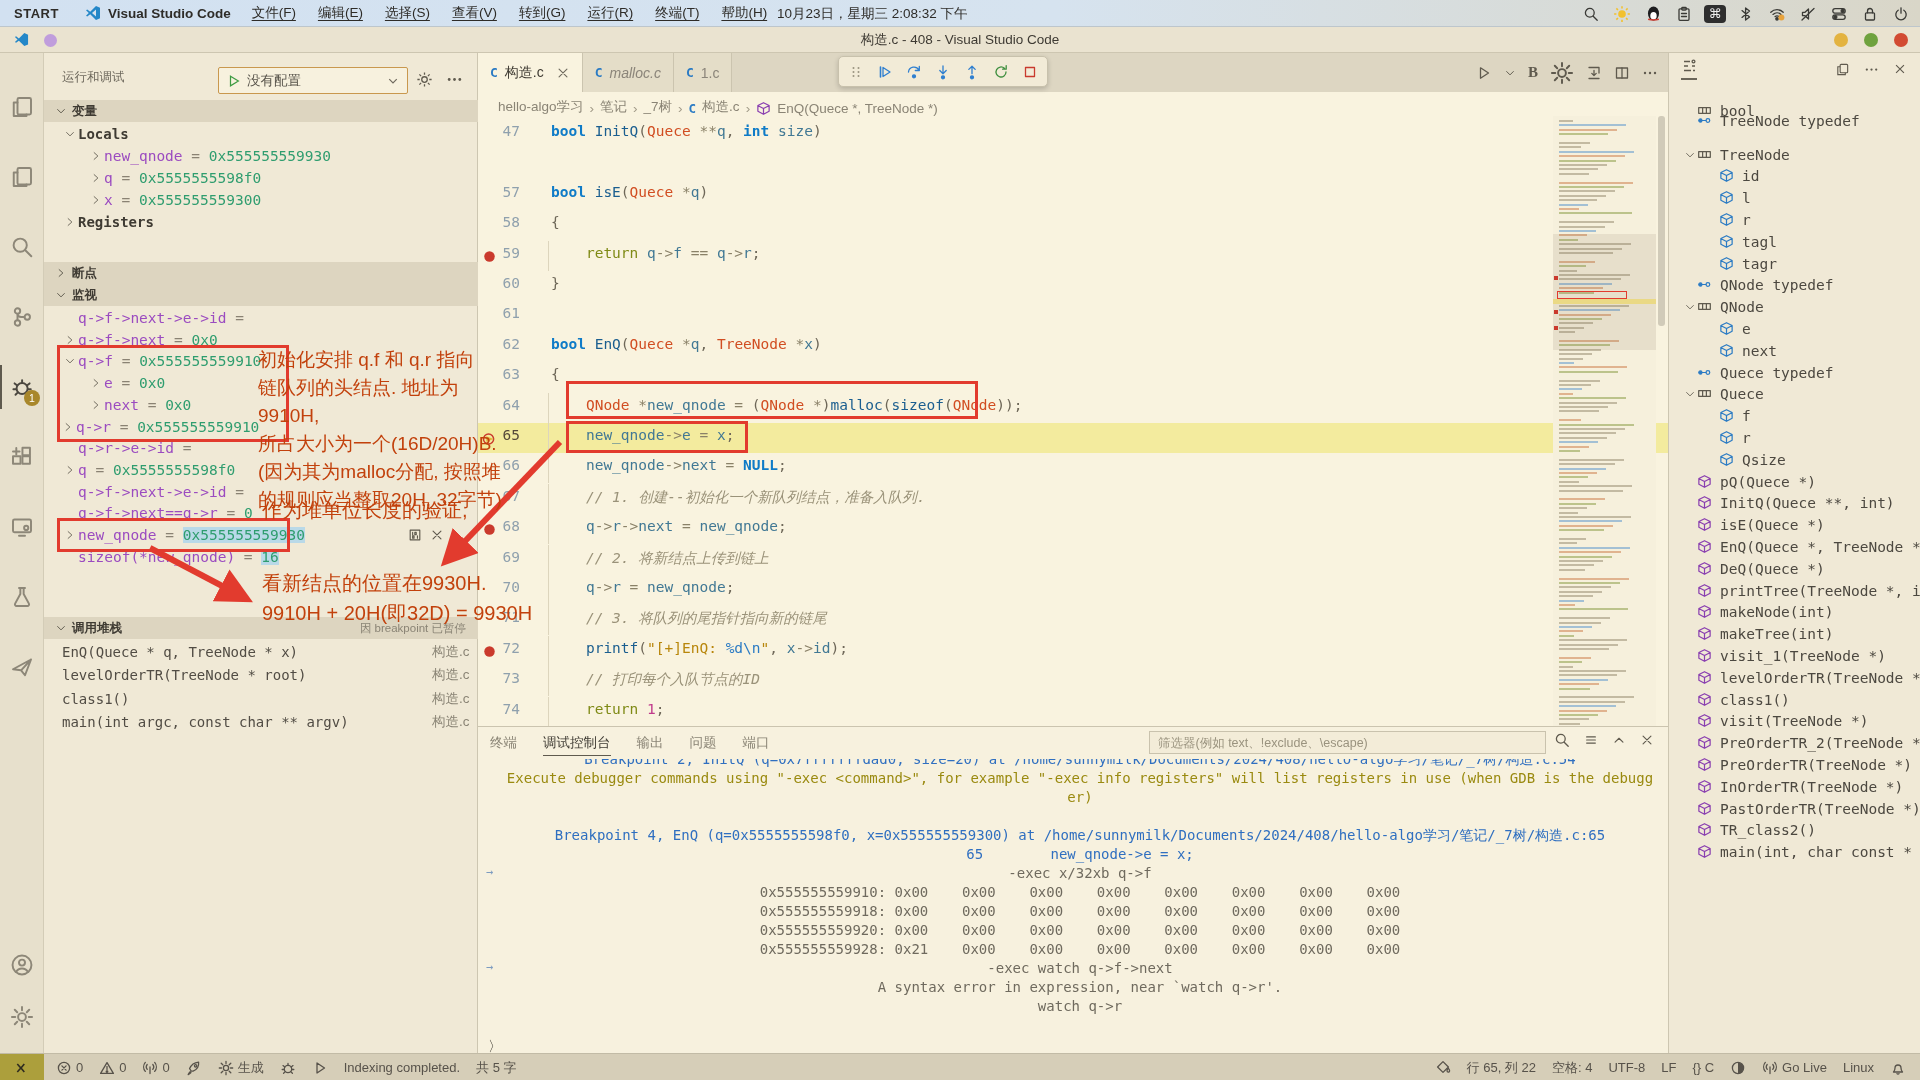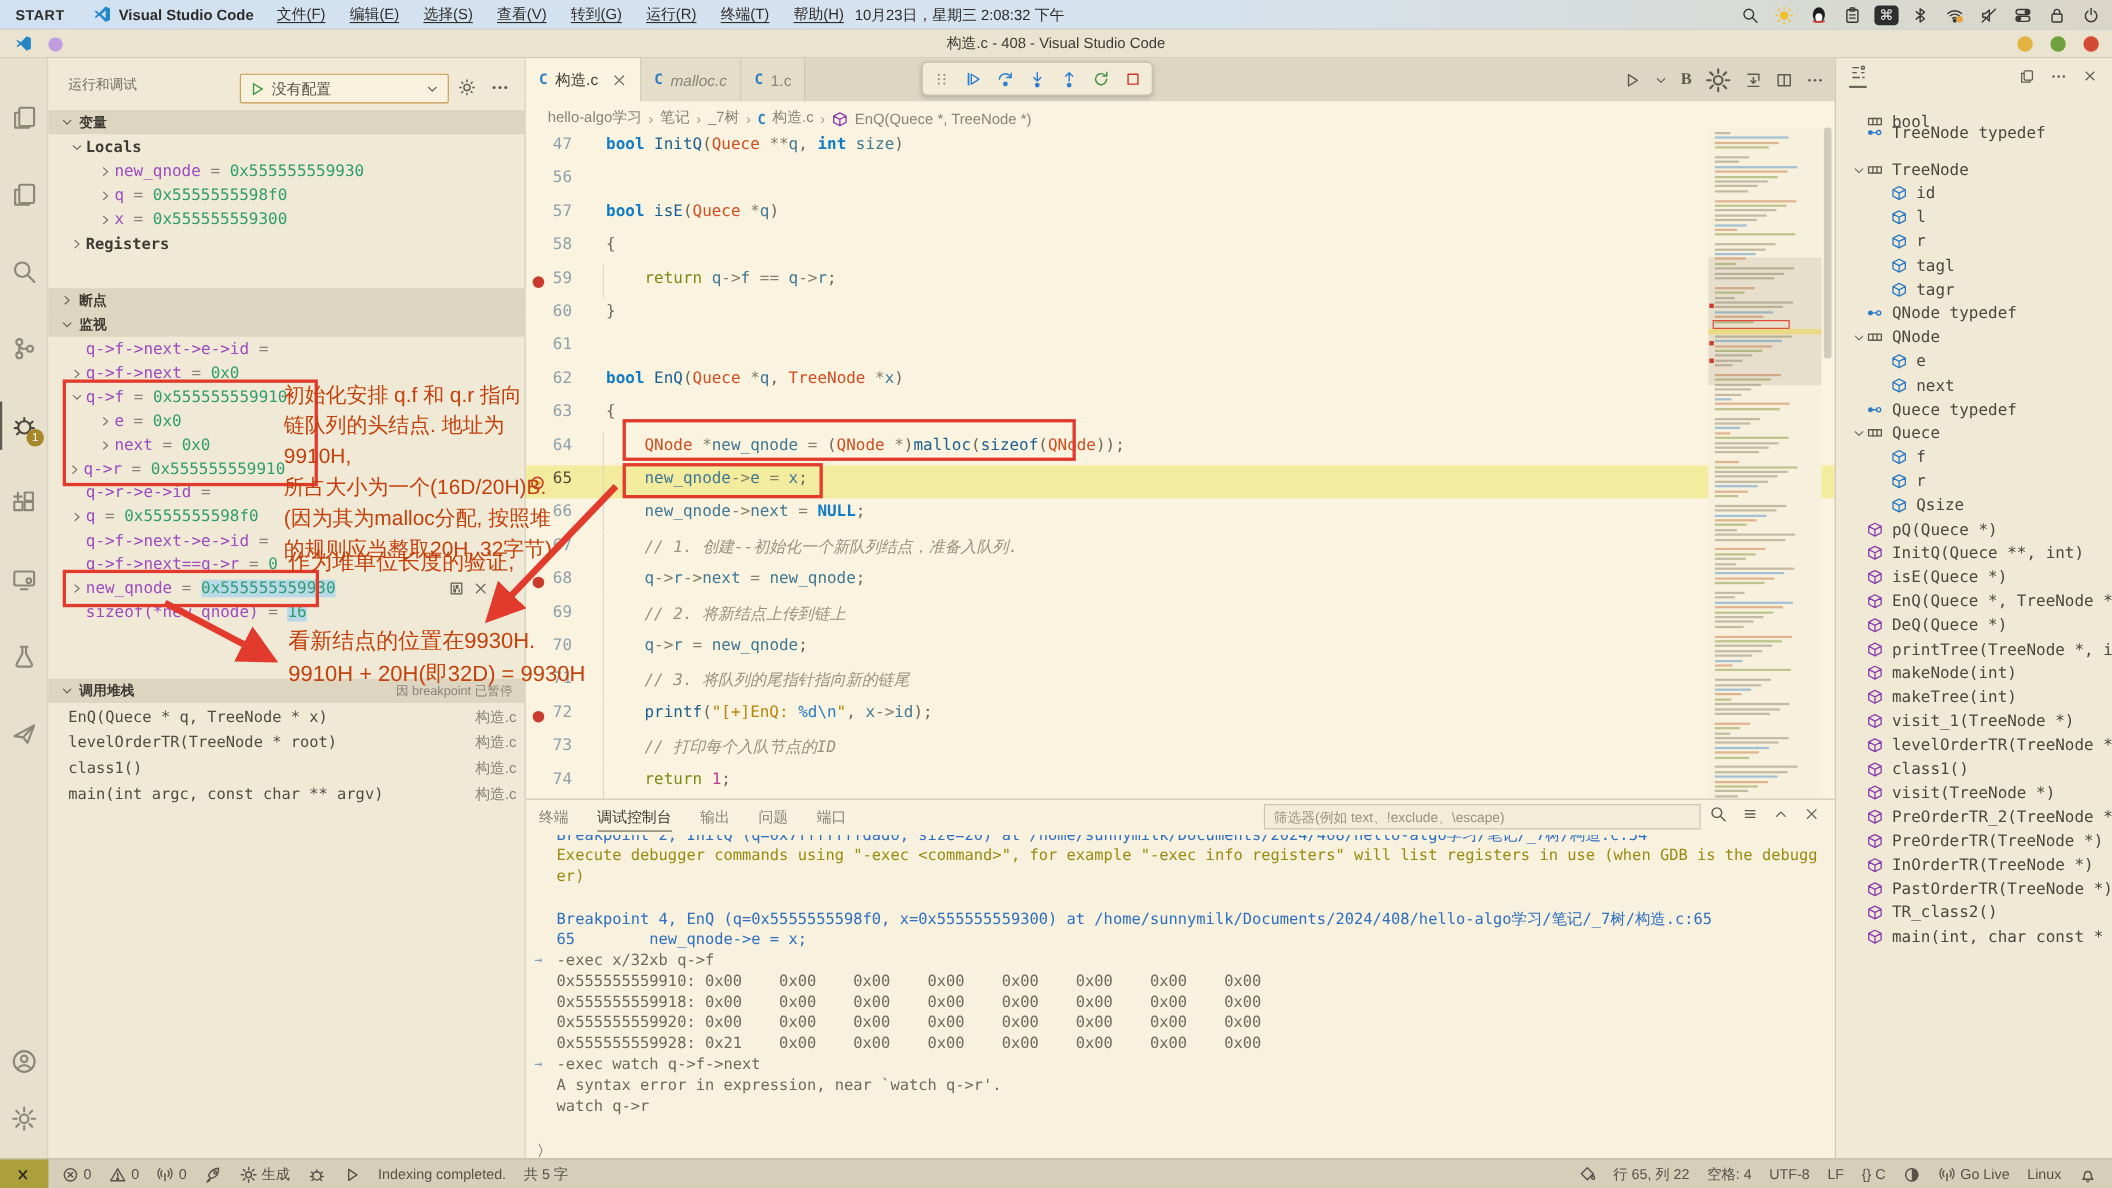--- a/index.html
+++ b/index.html
@@ -102,21 +102,21 @@
   #scrollthumb { position:absolute; left:1180px; top:63px; width:7px; height:210px; background:rgba(90,85,70,.25); border-radius:3px; }
 
   
   #panel { position:absolute; left:0; top:673px; width:1190px; height:327px; background:#f7f1de; border-top:1px solid #cbc4af; }
   #ptabs { position:absolute; left:12px; top:0; height:31px; display:flex; gap:26px; align-items:center; font-size:13.5px; color:#8a8475; }
   #ptabs .ptab.active { color:#3f3b33; border-bottom:1.5px solid #5f5a4e; padding-bottom:3px; margin-bottom:-4px; }
   #pfilter { position:absolute; left:671px; top:4px; width:397px; height:23px; background:#f3ecd8; border:1px solid #c9c2ad; font-size:12.5px; padding:0 8px; color:#57534a; font-family:"Liberation Sans",sans-serif; }
   #pfilter::placeholder { color:#9a937f; }
   #picons { position:absolute; right:14px; top:5px; display:flex; gap:14px; color:#5f5a4e; }
   #console { position:absolute; left:0; top:32px; width:1176px; height:276px; overflow:hidden; }
-  .cline { position:relative; padding-left:28px; height:19px; font-family:"DejaVu Sans Mono",monospace; font-size:14px; white-space:pre; }
+  .cline { position:relative; padding-left:28px; height:19px; font-family:"DejaVu Sans Mono",monospace; font-size:14px; white-space:pre;text-align:center; }
   .cline .parrow { position:absolute; left:8px; color:#7d9cc0; font-size:12px; }
   .cl-blue { color:#2f6fc0; }
   .cl-olive { color:#9a8a10; }
   .cl-gray { color:#6f6a5e; }
   #cinput { position:absolute; left:0; top:311px; width:1190px; height:16px; font-family:"DejaVu Sans Mono",monospace; font-size:14px; color:#3f3b33; padding-left:10px; }
 
   
   #outline { position:absolute; left:1668px; top:53px; width:252px; height:1000px; background:#f0e9d6; border-left:1px solid #cdc6b1; }
   #outline-header { position:absolute; left:0; top:0; width:252px; height:32px; display:flex; align-items:center; color:#5f5a4e; }
   #outline-header .lead { margin-left:12px; border-bottom:2px solid #6b665a; padding-bottom:4px; }
@@ -601,24 +601,20 @@
         <svg width="15" height="15" viewBox="0 0 16 16" fill="none" stroke="currentColor" stroke-width="1.3" stroke-linecap="round" stroke-linejoin="round">
           <path d="M8 1.8 L14 4.8 V11 L8 14.2 L2 11 V4.8 Z M2.3 5 L8 8 L13.7 5 M8 8 V14"></path>
         </svg>
       </span>
       <span>EnQ(Quece *, TreeNode *)</span>
     </div>
   <div id="codearea">
       <div class="code-row" style="top: 3px;">
         <span class="gutter-num">47</span>
         <span class="code-text"><span class="tk-k">bool</span><span class="tk-w"> </span><span class="tk-f">InitQ</span><span class="tk-p">(</span><span class="tk-t">Quece</span><span class="tk-o"> **</span><span class="tk-v">q</span><span class="tk-p">, </span><span class="tk-k">int</span><span class="tk-w"> </span><span class="tk-v">size</span><span class="tk-p">)</span></span>
-      </div>
-      <div class="code-row" style="top: 33.4px;">
-        <span class="gutter-num">56</span>
-        <span class="code-text"></span>
       </div>
       <div class="code-row" style="top: 63.8px;">
         <span class="gutter-num">57</span>
         <span class="code-text"><span class="tk-k">bool</span><span class="tk-w"> </span><span class="tk-f">isE</span><span class="tk-p">(</span><span class="tk-t">Quece</span><span class="tk-o"> *</span><span class="tk-v">q</span><span class="tk-p">)</span></span>
       </div>
       <div class="code-row" style="top: 94.2px;">
         <span class="gutter-num">58</span>
         <span class="code-text"><span class="tk-p">{</span></span>
       </div>
       <div class="code-row" style="top: 124.6px;">

